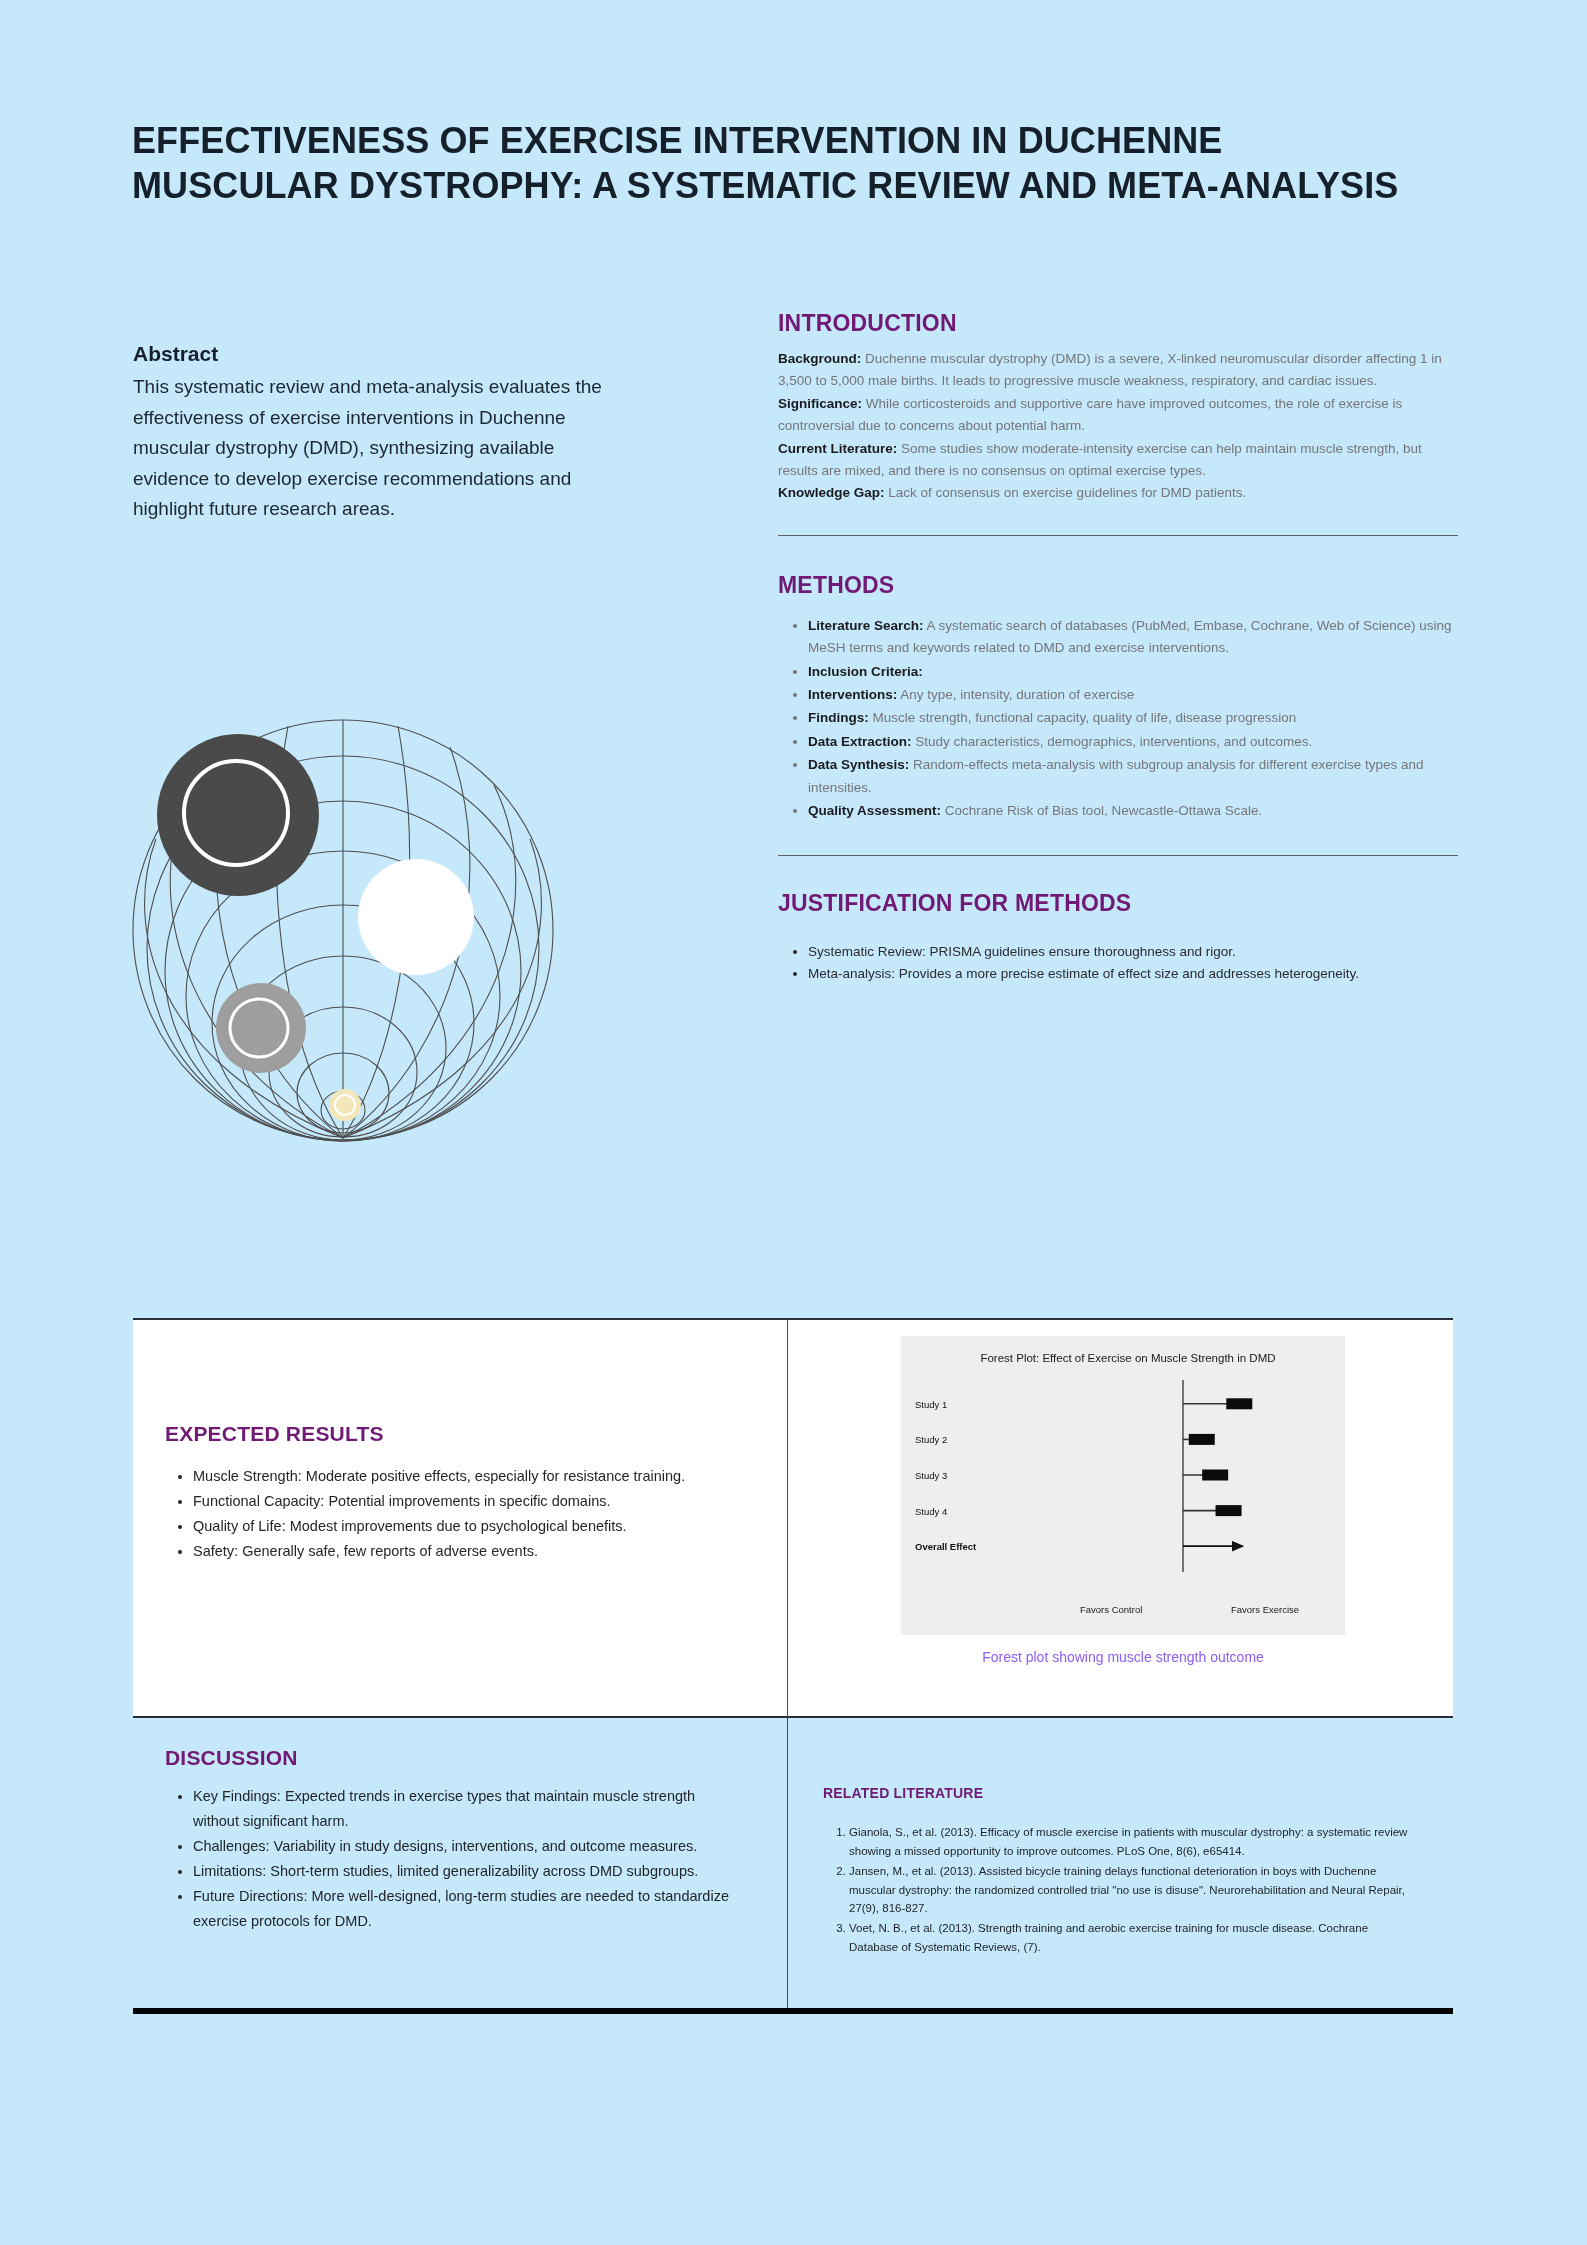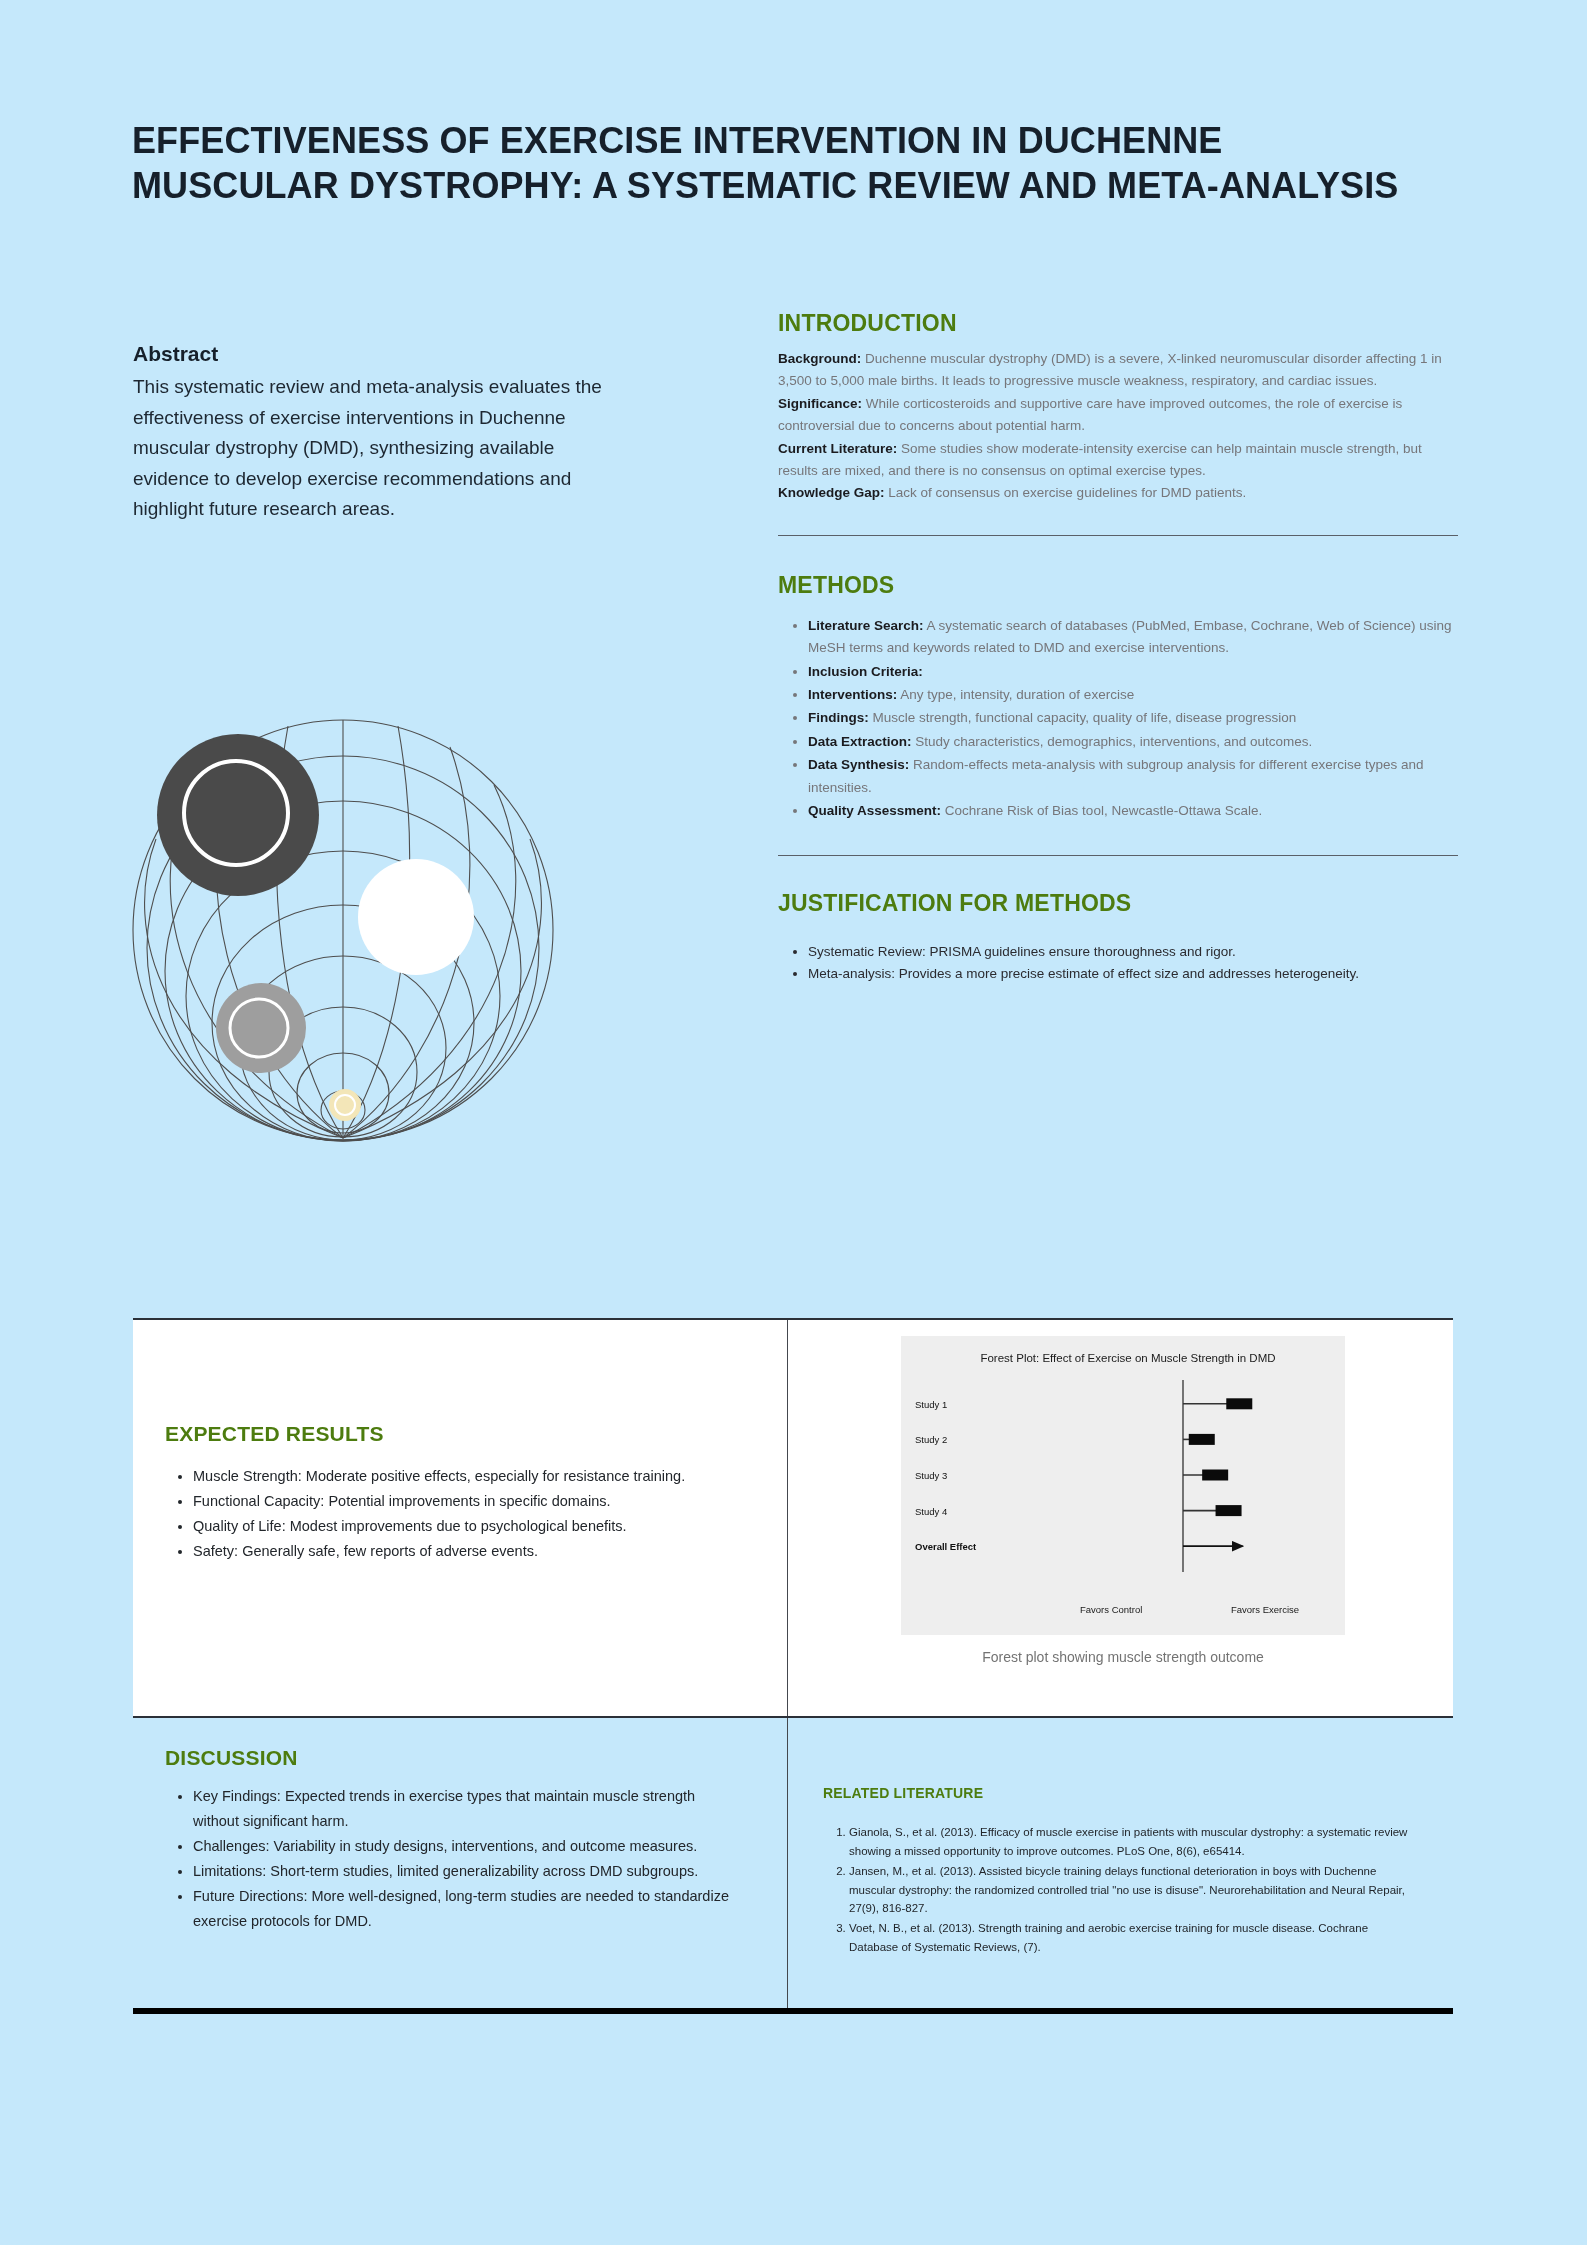--- a/index.html
+++ b/index.html
@@ -23,21 +23,21 @@
   .abstract { position:absolute; left:133px; top:342px; width:490px; }
   .abstract-title { font-size:21px; font-weight:bold; color:#16202b; margin-bottom:6px; }
   .abstract-body { font-size:19px; line-height:1.61; color:#1d2731; }
 
   
   .globe { position:absolute; left:128px; top:715px; width:430px; height:430px; }
 
   
   .rightcol { position:absolute; left:778px; top:310px; width:680px; }
   .sec-head {
-    color:#4d7c0f; font-weight:bold; letter-spacing:0.2px;
+    color:#701a75; font-weight:bold; letter-spacing:0.2px;
   }
   .sec-head.lg { font-size:23px; }
   .intro-head { font-size:23px; margin-bottom:11px; }
   .body-txt { font-size:13.5px; line-height:1.66; color:#76767a; }
   .body-txt b { color:#1b1b1f; font-weight:bold; }
   .rule {
     border:0; border-top:1.5px solid #5a6068; margin:0; width:100%;
   }
 
   .methods-list, .just-list, .generic-list {
@@ -61,21 +61,21 @@
   .results-inner { position:absolute; left:32px; top:102px; width:570px; }
   .results-head { font-size:21px; margin-bottom:18px; }
   .results-list {
     margin:0; padding-left:28px; font-size:14.5px; line-height:1.72; color:#22262b;
   }
 
   
   .figure-wrap { position:absolute; left:690px; top:16px; width:600px; }
   .plot-panel { background:#eeeeee; width:444px; margin:0 auto; padding:10px 0 8px; }
   .plot-title { text-align:center; font-size:11.5px; color:#1a1a1a; margin:6px 0 4px;padding-left:10px; }
-  .fig-caption { text-align:center; font-size:14px; color:#737373; margin-top:14px; }
+  .fig-caption { text-align:center; font-size:14px; color:#8b5cf6; margin-top:14px; }
 
   
   .band-disc {
     position:absolute; left:133px; top:1716px; width:1320px; height:290px;
     border-top:2.5px solid #2b3038;
     border-bottom:6px solid #000000;
   }
   .band-disc .vdiv {
     position:absolute; left:654px; top:0; width:1px; height:100%;
     background:#44484e;

